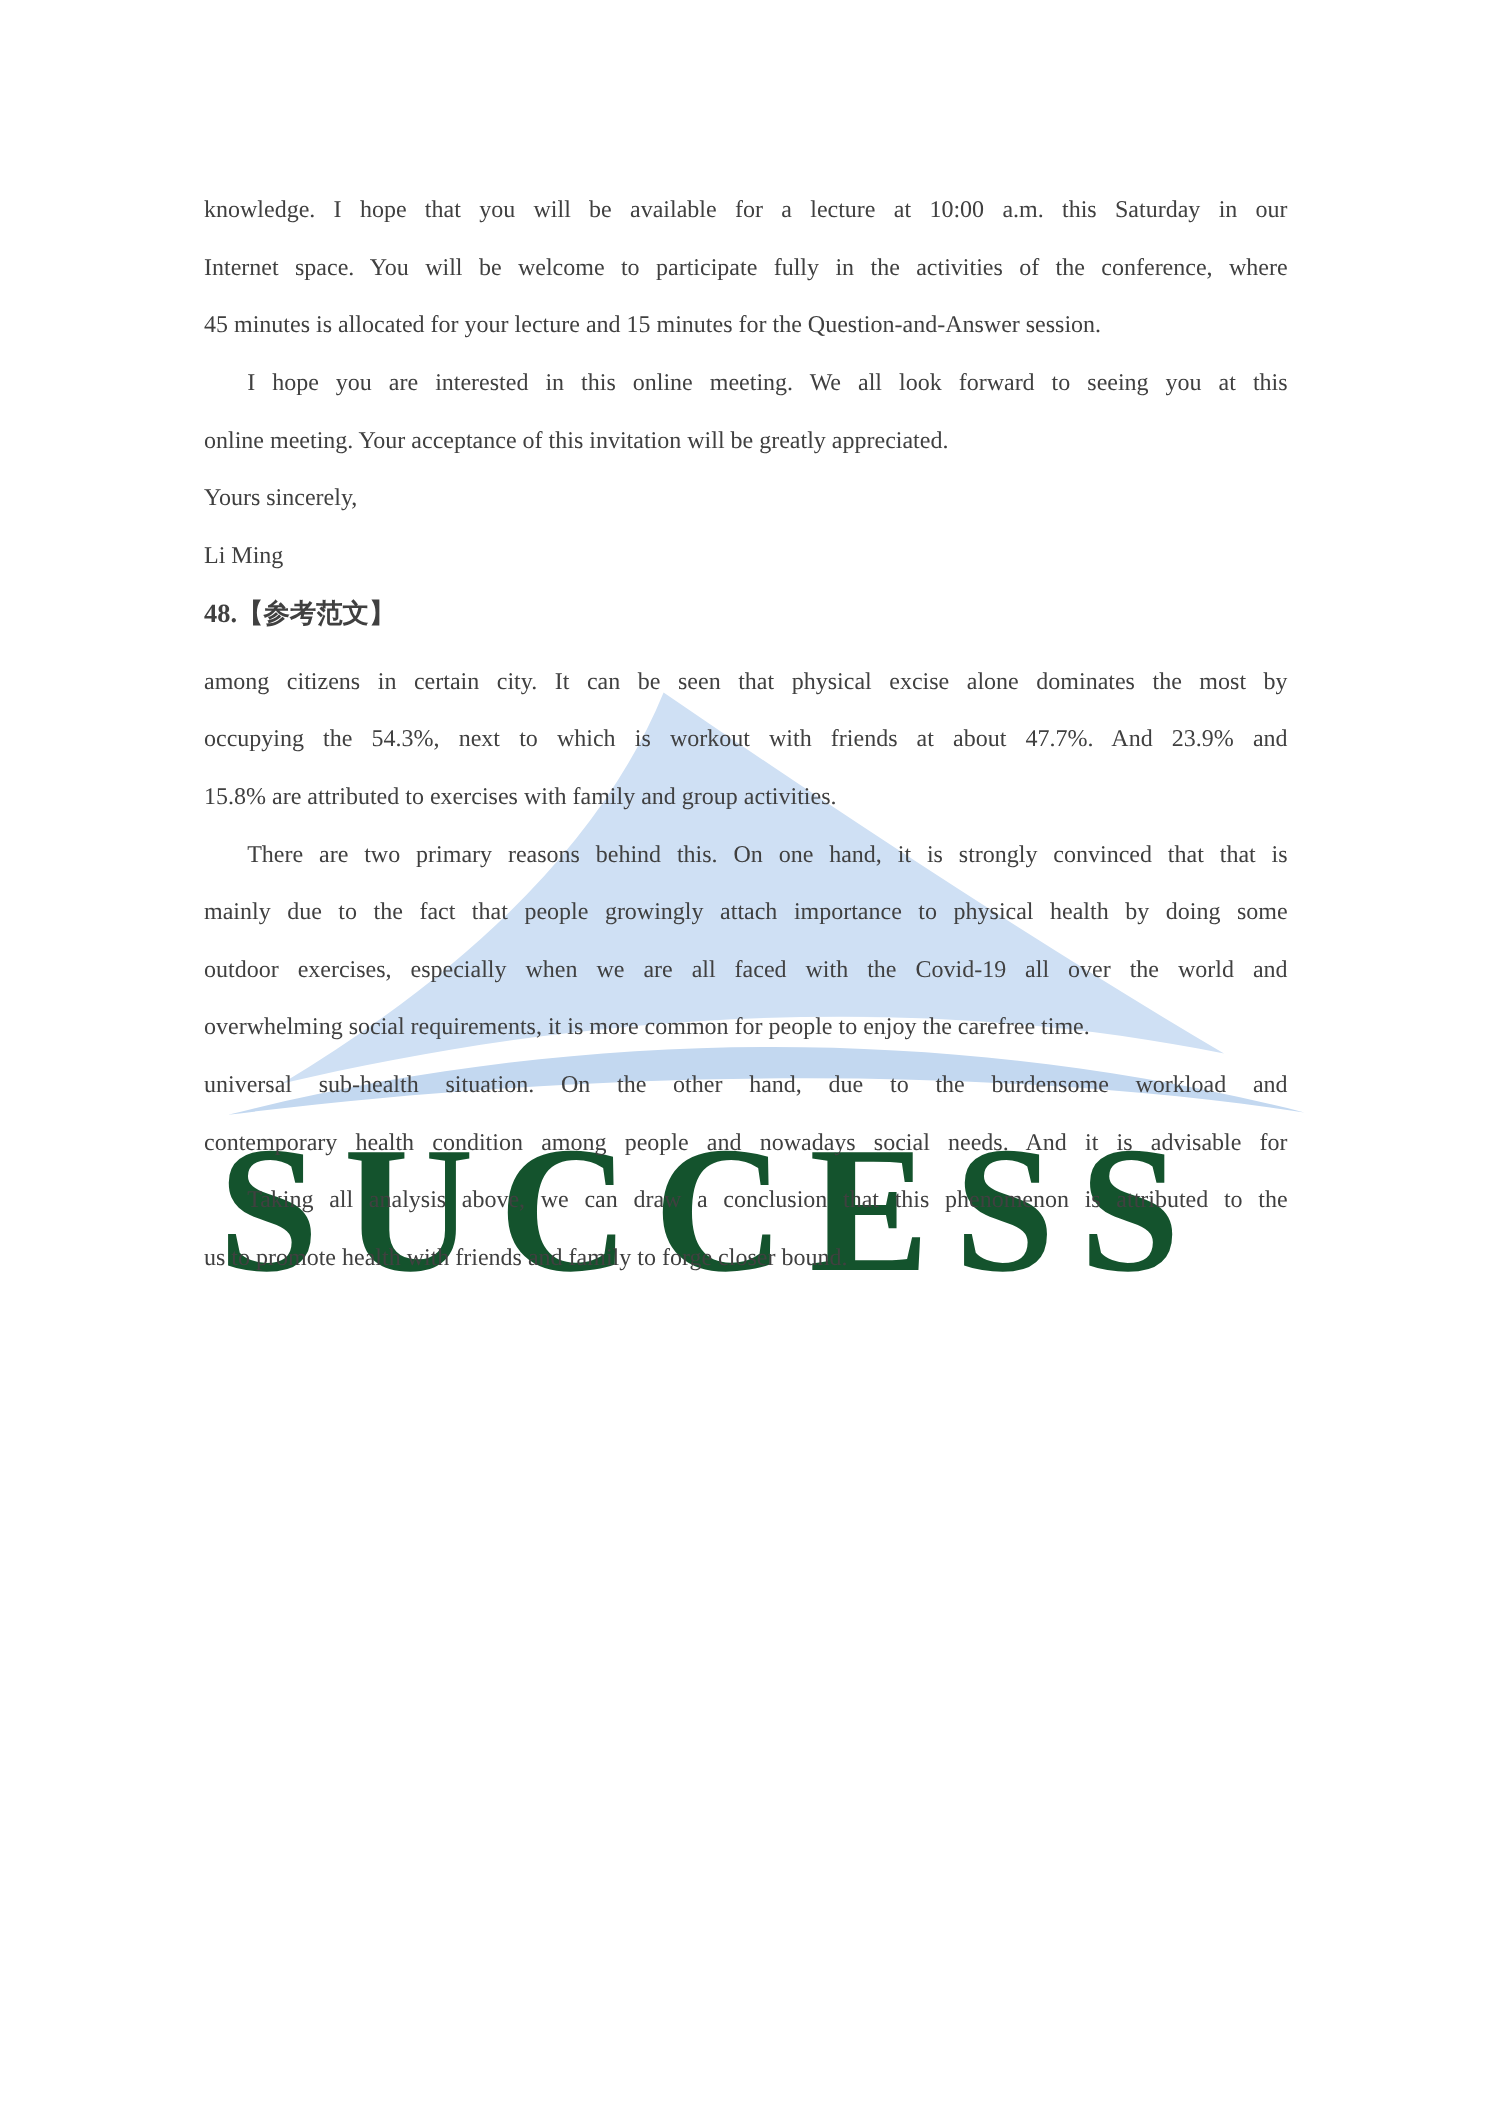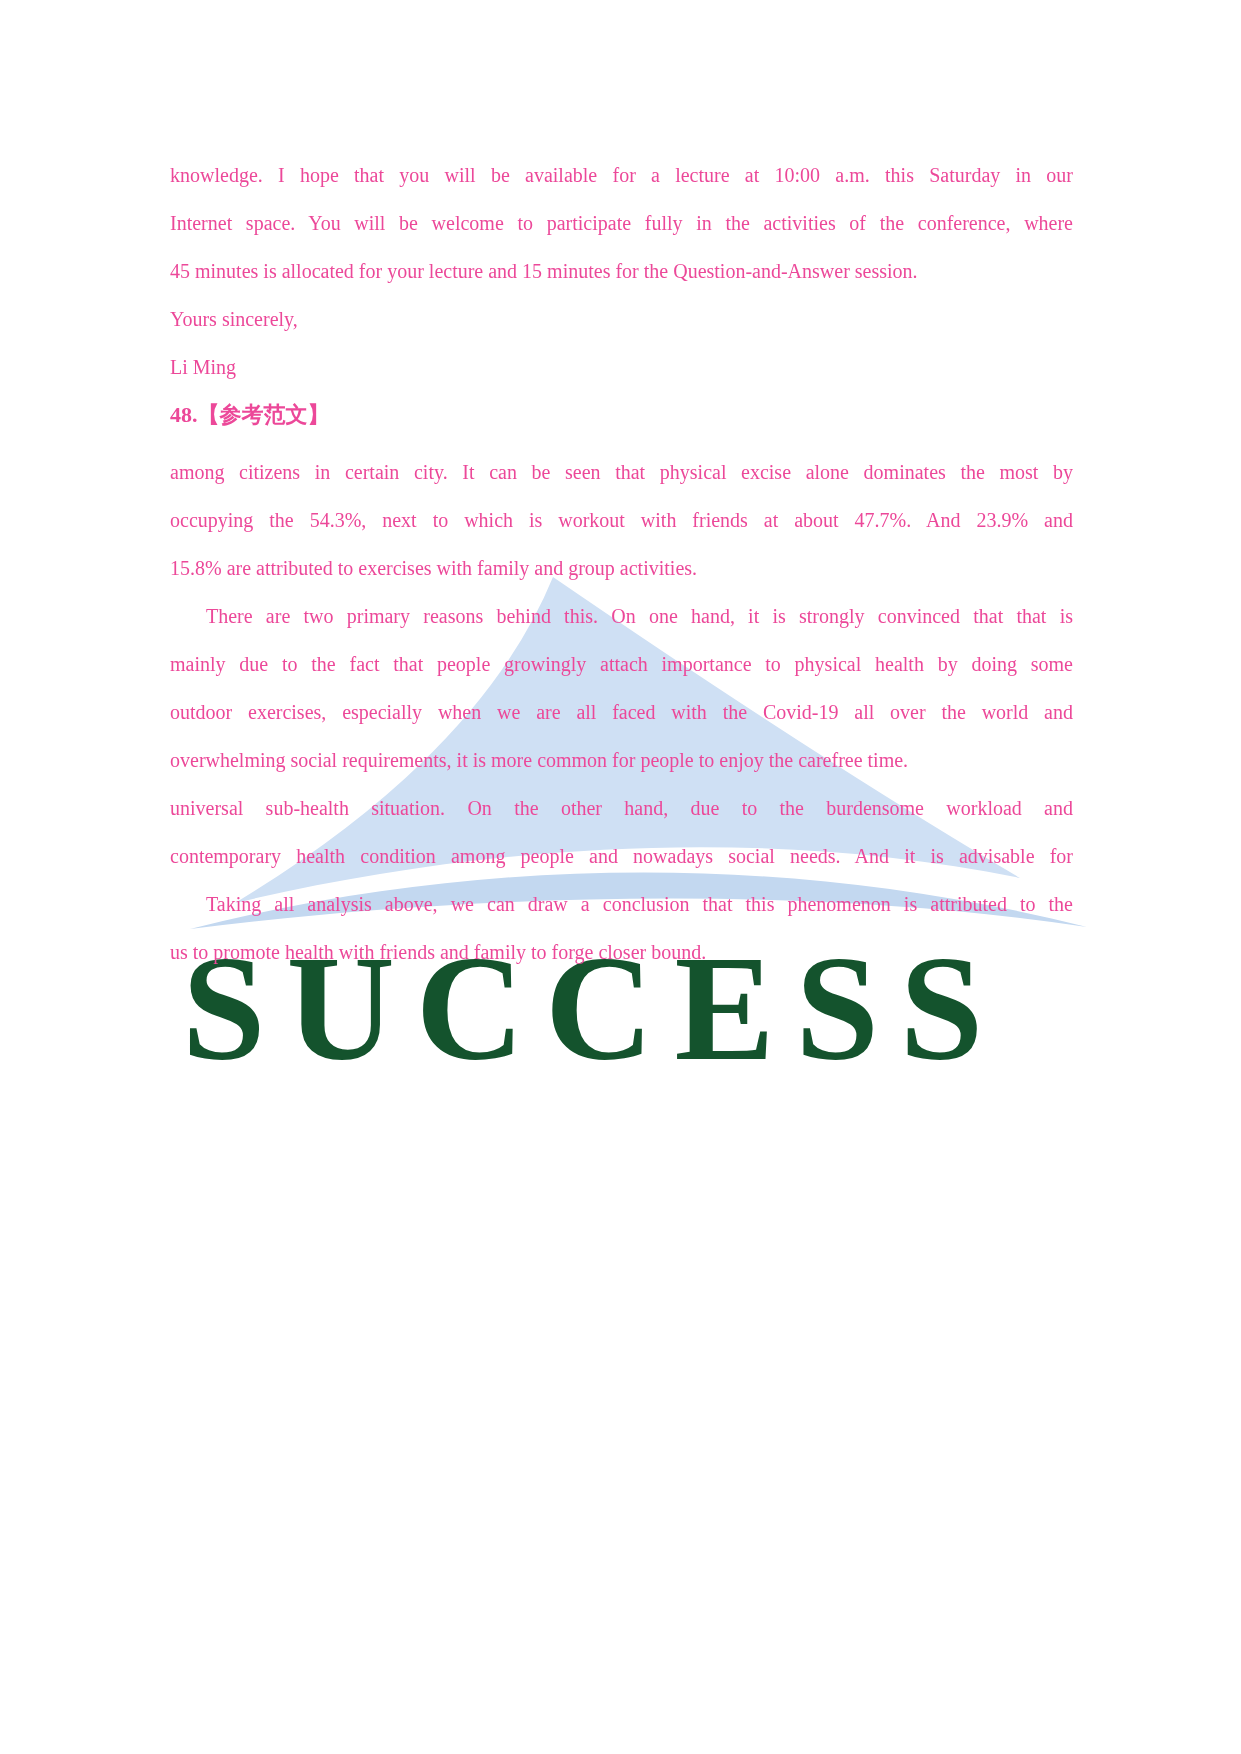--- a/index.html
+++ b/index.html
@@ -67,25 +67,29 @@
 
 <div class="page">
 
   <svg class="wm-shape" viewBox="0 0 1241 1754" xmlns="http://www.w3.org/2000/svg" aria-hidden="true">
     <path d="M 553 577 Q 480 755 235 903 C 480 845 760 825 1020 878 Q 820 760 553 577 Z" fill="#cfe0f4"></path>
     <path d="M 190 929 C 470 858 780 850 1087 927 C 800 884 470 894 190 929 Z" fill="#c3d8f0"></path>
   </svg>
 
   <div class="wm-word" style="color: #14532d; font-family: Liberation Serif, serif;">SUCCESS</div>
 
-  <div id="doc-body" class="doc" style="color: #ec4899;">
+  <div id="doc-body" class="doc" style="color: #404040;">
       <div class="para">
         <div class="line j">knowledge. I hope that you will be available for a lecture at 10:00 a.m. this Saturday in our</div>
         <div class="line j">Internet space. You will be welcome to participate fully in the activities of the conference, where</div>
         <div class="line">45 minutes is allocated for your lecture and 15 minutes for the Question-and-Answer session.</div>
+      </div>
+      <div class="para">
+        <div class="line j ind">I hope you are interested in this online meeting. We all look forward to seeing you at this</div>
+        <div class="line">online meeting. Your acceptance of this invitation will be greatly appreciated.</div>
       </div>
       <div class="para">
         <div class="line">Yours sincerely,</div>
       </div>
       <div class="para">
         <div class="line">Li Ming</div>
       </div>
       <div class="para heading">
         <div class="line">48.【参考范文】</div>
       </div>

